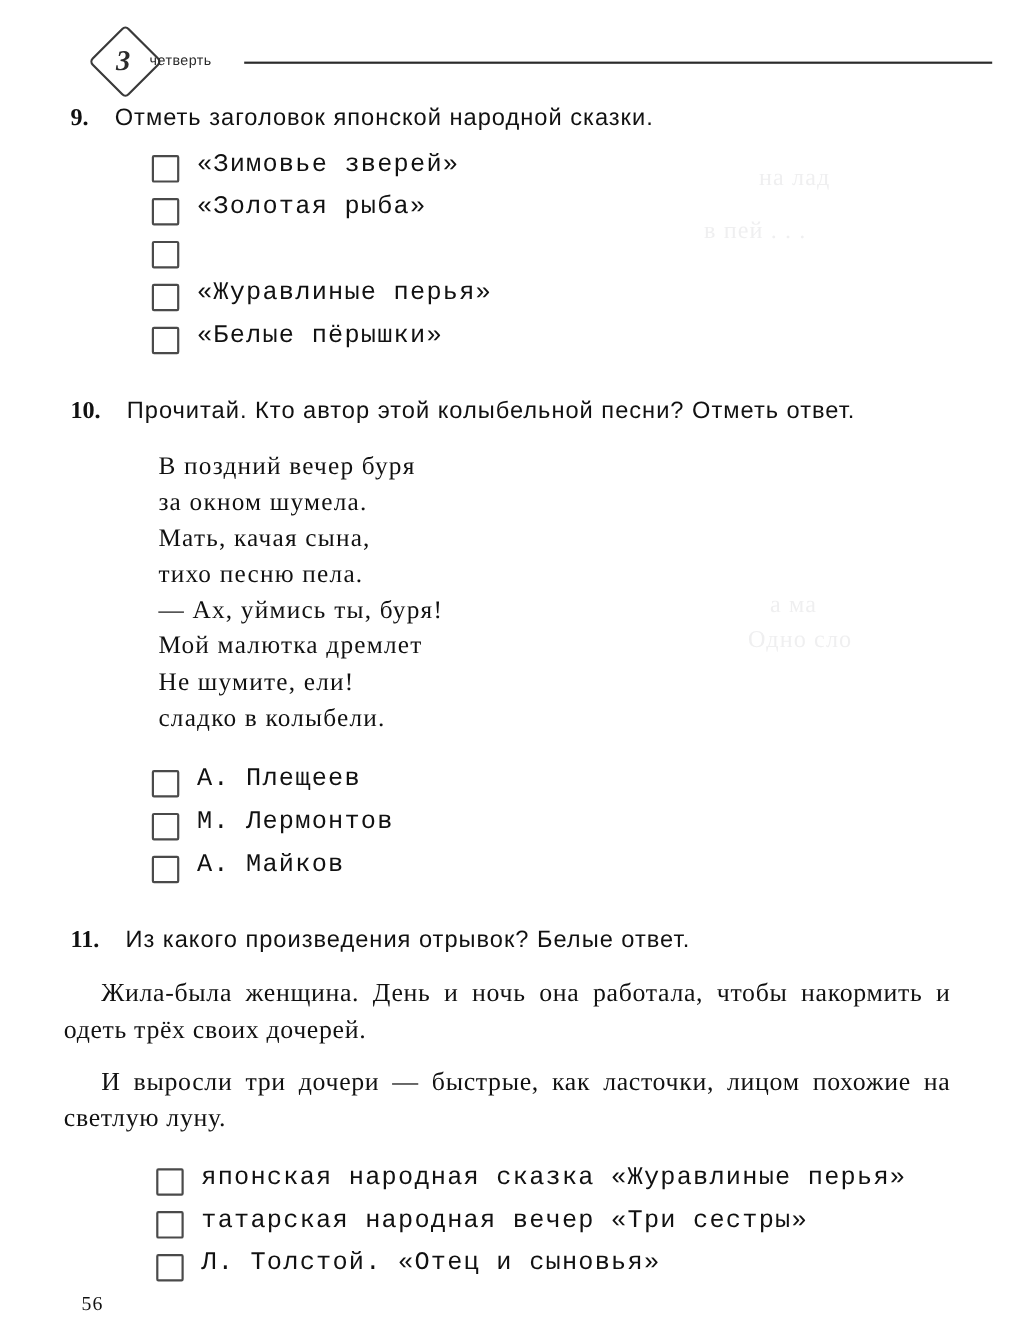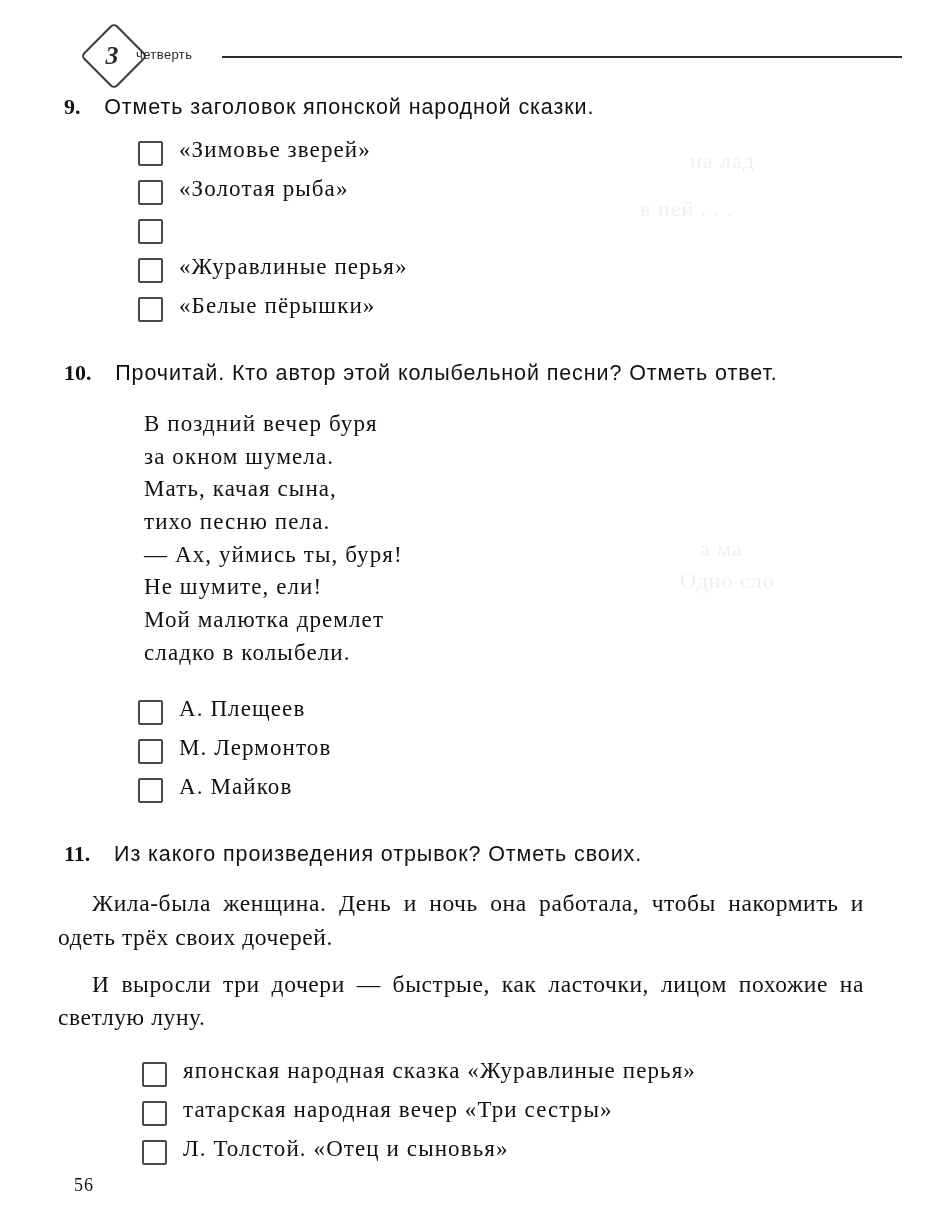--- a/index.html
+++ b/index.html
@@ -114,21 +114,21 @@
     width: 21px;
     height: 21px;
     border: 2px solid #4a4a4a;
     border-radius: 2px;
     flex: 0 0 auto;
     margin-top: 5px;
     background: #fff;
   }
   .opt-text {
     margin-left: 16px;
-    font-family: Liberation Serif, serif;
+    font-family: Liberation Mono, monospace;
     font-size: 23px;
     letter-spacing: 1.1px;
     line-height: 1.2;
     color: #111;
   }
 
   
   .poem {
     margin: 20px 0 0 80px;
     font-family: "Liberation Serif", serif;
@@ -236,22 +236,22 @@
       <span style="display:inline-block;width:10px"></span>
       <span>Прочитай. Кто автор этой колыбельной песни? Отметь ответ.</span>
     </div>
 
     <div class="poem">
       <div>В поздний вечер буря</div>
       <div>за окном шумела.</div>
       <div>Мать, качая сына,</div>
       <div>тихо песню пела.</div>
       <div>— Ах, уймись ты, буря!</div>
+      <div>Мой малютка дремлет</div>
       <div>Не шумите, ели!</div>
-      <div>Мой малютка дремлет</div>
       <div>сладко в колыбели.</div>
     </div>
 
     <ul class="options indent-small mt-26">
       <li>
         <span class="checkbox"></span>
         <span class="opt-text">А. Плещеев</span>
       </li>
       <li>
         <span class="checkbox"></span>
@@ -261,21 +261,21 @@
         <span class="checkbox"></span>
         <span class="opt-text">А. Майков</span>
       </li>
     </ul>
   </div>
 
   <div class="task mt-36">
     <div class="task-head">
       <span class="num">11.</span>
       <span style="display:inline-block;width:10px"></span>
-      <span>Из какого произведения отрывок? Отметь своих.</span>
+      <span>Из какого произведения отрывок? Белые ответ.</span>
     </div>
 
     <p class="para mt-18" style="margin-left:-6px;">Жила-была женщина. День и ночь она работала, чтобы накормить и одеть трёх своих дочерей.</p>
     <p class="para mt-14" style="margin-left:-6px;">И выросли три дочери — быстрые, как ласточки, лицом похожие на светлую луну.</p>
 
     <ul class="options indent-more mt-22">
       <li>
         <span class="checkbox"></span>
         <span class="opt-text">японская народная сказка «Журавлиные перья»</span>
       </li>

